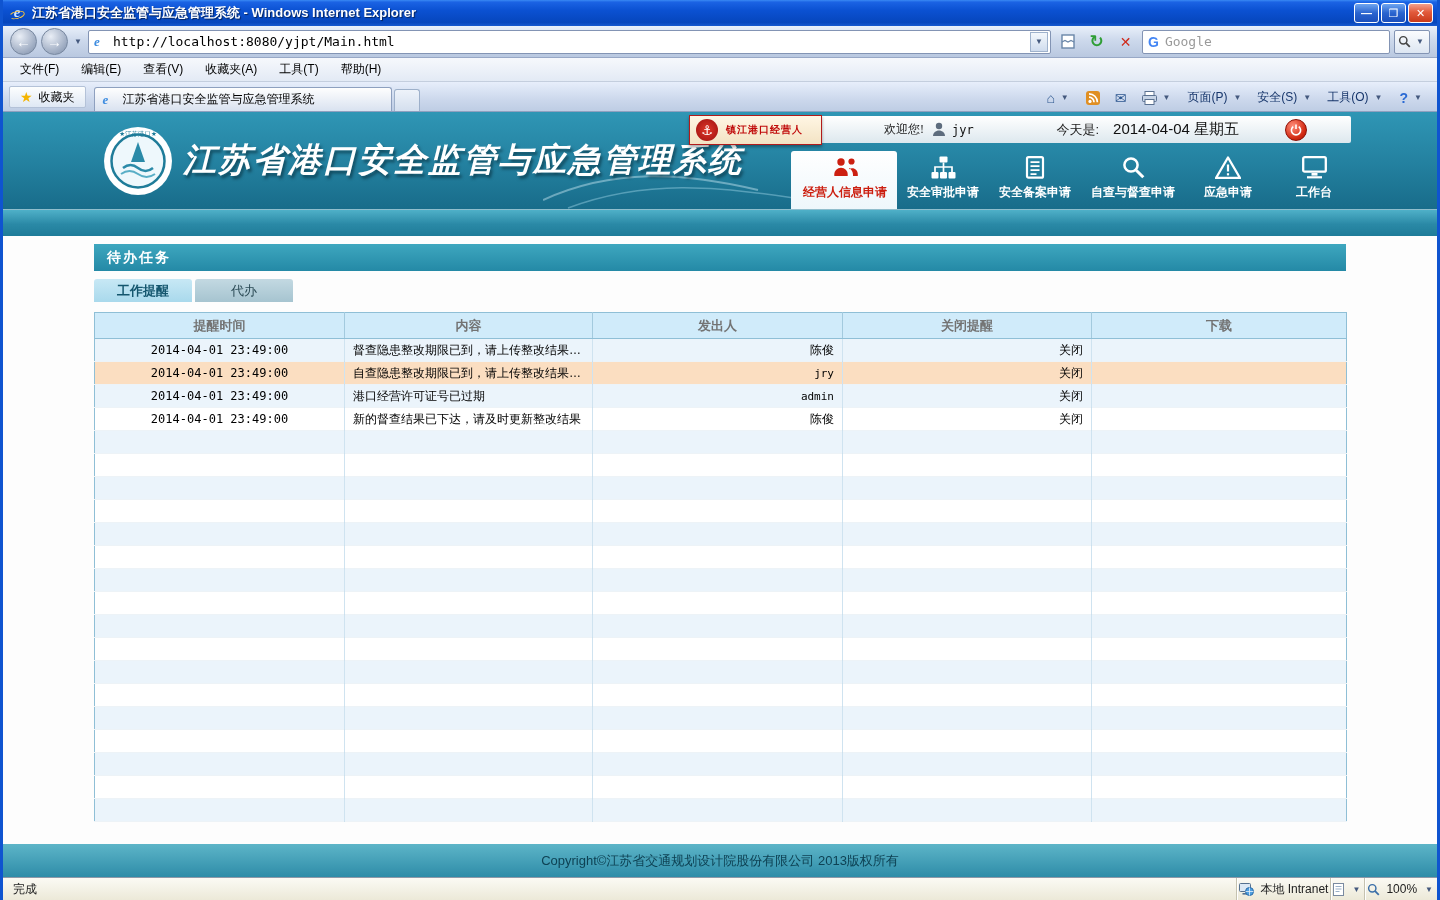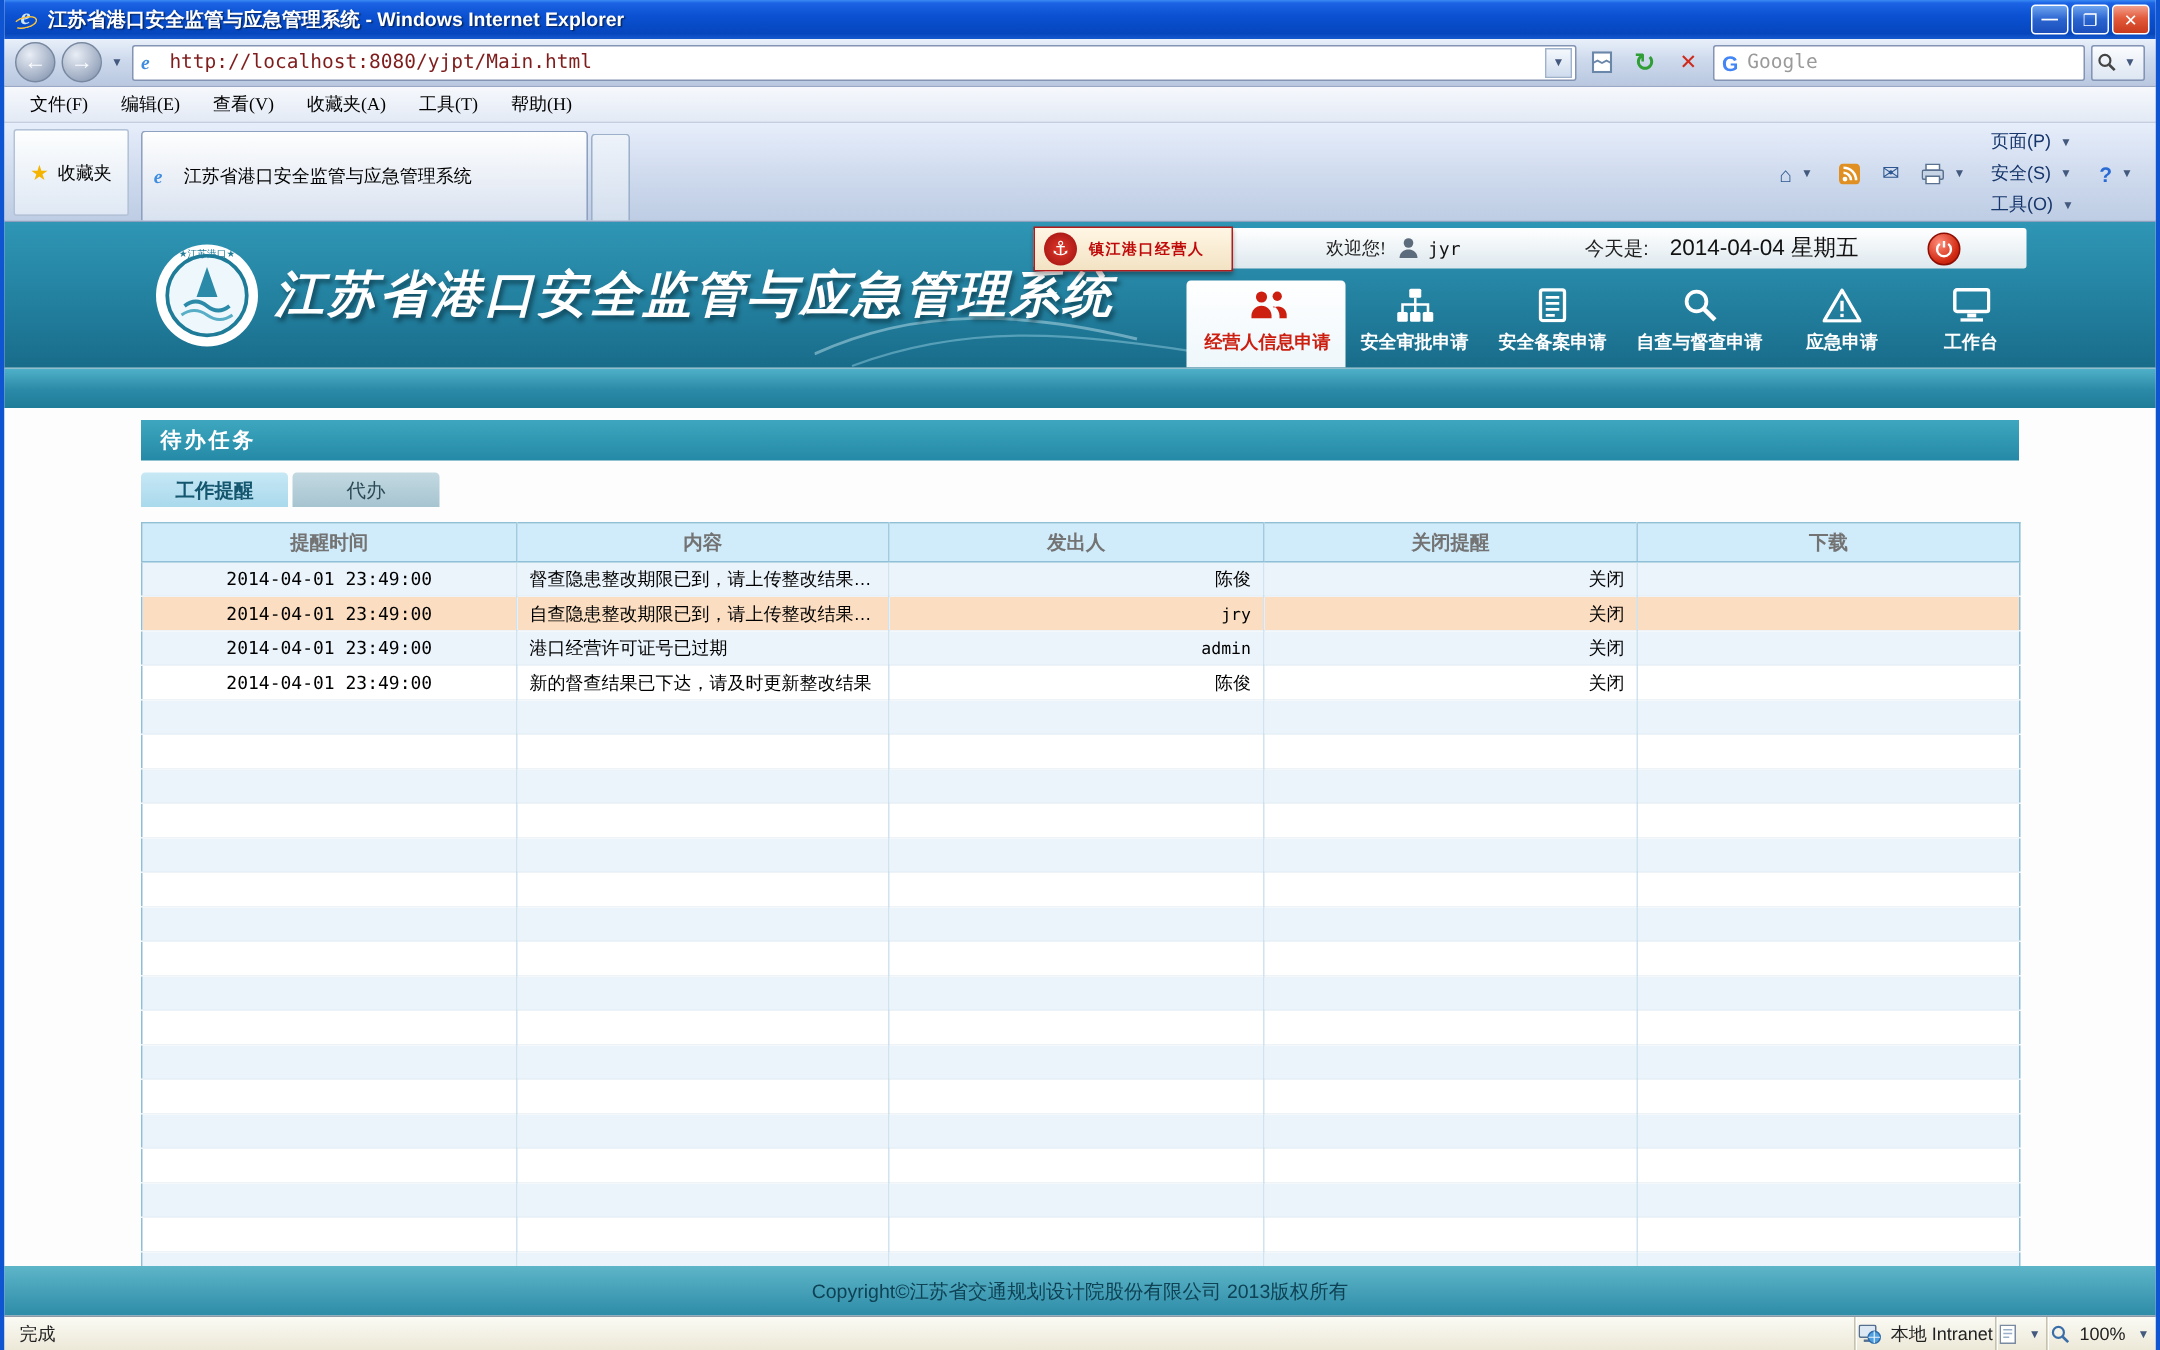--- a/index.html
+++ b/index.html
@@ -26,37 +26,37 @@
   .addrbar { flex:0 0 32px; display:flex; align-items:center; gap:4px; padding:0 7px;
     background:linear-gradient(#e9f0fa,#cdd9ec 45%,#b9c8e0); border-bottom:1px solid #98a8c6; }
   .navcircle { width:27px; height:27px; border-radius:50%; flex:0 0 27px;
     background:radial-gradient(circle at 35% 30%,#e9eef6,#9aa8bf 72%,#7d8ba3);
     border:1px solid #7888a0; color:#fafcff; display:flex; align-items:center; justify-content:center;
     font-size:15px; font-weight:bold; }
   .dd-sm { font-size:8px; color:#44597e; padding:0 2px; }
   .addr-field { flex:1; height:24px; background:#fff; border:1px solid #8394b4; border-radius:2px;
     display:flex; align-items:center; gap:5px; padding:0 2px 0 5px; }
   .mini-ie { width:14px; height:14px; color:#3f8de0; font:italic bold 13px/14px "Liberation Serif",serif; }
-  .addr-url { flex:1; color:#7f1d1d; font-family:"DejaVu Sans Mono",monospace; font-size:13px; white-space:nowrap; overflow:hidden; }
+  .addr-url { flex:1; color:#000000; font-family:"DejaVu Sans Mono",monospace; font-size:13px; white-space:nowrap; overflow:hidden; }
   .addr-dd { width:18px; height:20px; background:linear-gradient(#f4f8fc,#cfdcee); border:1px solid #9fb2cc;
     display:flex; align-items:center; justify-content:center; font-size:8px; color:#44597e; }
   .tool-ic { width:25px; height:25px; display:flex; align-items:center; justify-content:center; }
   .refresh { color:#2f9e35; font-weight:bold; font-size:17px; }
   .stop    { color:#cf2a1b; font-weight:bold; font-size:14px; }
   .search-box { width:248px; height:24px; background:#fff; border:1px solid #8394b4; border-radius:2px;
     display:flex; align-items:center; gap:6px; padding:0 5px; }
   .g-ic { font-weight:bold; font-size:14px; color:#4285f4; }
   .search-text { flex:1; color:#9a9a9a; font-family:"DejaVu Sans Mono",monospace; font-size:13px; }
   .search-btn { width:36px; height:24px; border:1px solid #8394b4; border-radius:2px;
     background:linear-gradient(#fbfcfe,#dde6f2); display:flex; align-items:center; justify-content:center; gap:3px; }
 
   
   .menubar { flex:0 0 24px; display:flex; align-items:center; padding:0 6px;
     background:linear-gradient(#f6f8fc,#e3eaf5); border-bottom:1px solid #c4cede; }
-  .menu-item { padding:3px 11px; color:#000;font-family:Liberation Serif, serif; }
+  .menu-item { padding:3px 11px; color:#000; }
 
   
   .favbar { flex:0 0 30px; display:flex; align-items:stretch; padding:2px 6px 0;
     background:linear-gradient(#e7eefb,#ccd8ec 60%,#becde4); border-bottom:1px solid #8ea0bf; }
   .fav-btn { display:flex; align-items:center; gap:6px; padding:0 10px; margin:2px 8px 3px 0;
     border:1px solid #b4c2d8; border-radius:2px; background:linear-gradient(#fdfefe,#dfe8f4); }
   .star { color:#f4b400; font-size:14px; }
   .tab { width:298px; display:flex; align-items:center; gap:6px; padding:0 8px; margin-top:3px;
     background:linear-gradient(#fefefe,#d9e2f0); border:1px solid #8ea0bf; border-bottom:none;
     border-radius:3px 3px 0 0; font-size:12px; white-space:nowrap; overflow:hidden; }
@@ -208,21 +208,21 @@
         <span class="glyph">✉</span>
       </span>
       <span class="cmd-item">
         <svg width="15" height="14" viewBox="0 0 15 14">
             <rect x="3" y="0.5" width="9" height="4" fill="#fff" stroke="#5a7190"></rect>
             <rect x="0.5" y="4.5" width="14" height="6" rx="1" fill="#c7d4e6" stroke="#5a7190"></rect>
             <rect x="3" y="8.5" width="9" height="5" fill="#fff" stroke="#5a7190"></rect>
           </svg>
         <span class="dd-sm">▼</span>
       </span>
-      <span id="cmd-menus" style="display:flex;flex-direction:column;">
+      <span id="cmd-menus" style="display:flex;">
           <span class="cmd-item">页面(P)<span class="dd-sm">▼</span></span>
           <span class="cmd-item">安全(S)<span class="dd-sm">▼</span></span>
           <span class="cmd-item">工具(O)<span class="dd-sm">▼</span></span>
         </span>
       <span class="cmd-item">
         <span class="glyph" style="color:#2a6ad4;font-weight:bold;">?</span>
         <span class="dd-sm">▼</span>
       </span>
     </div>
   </div>

